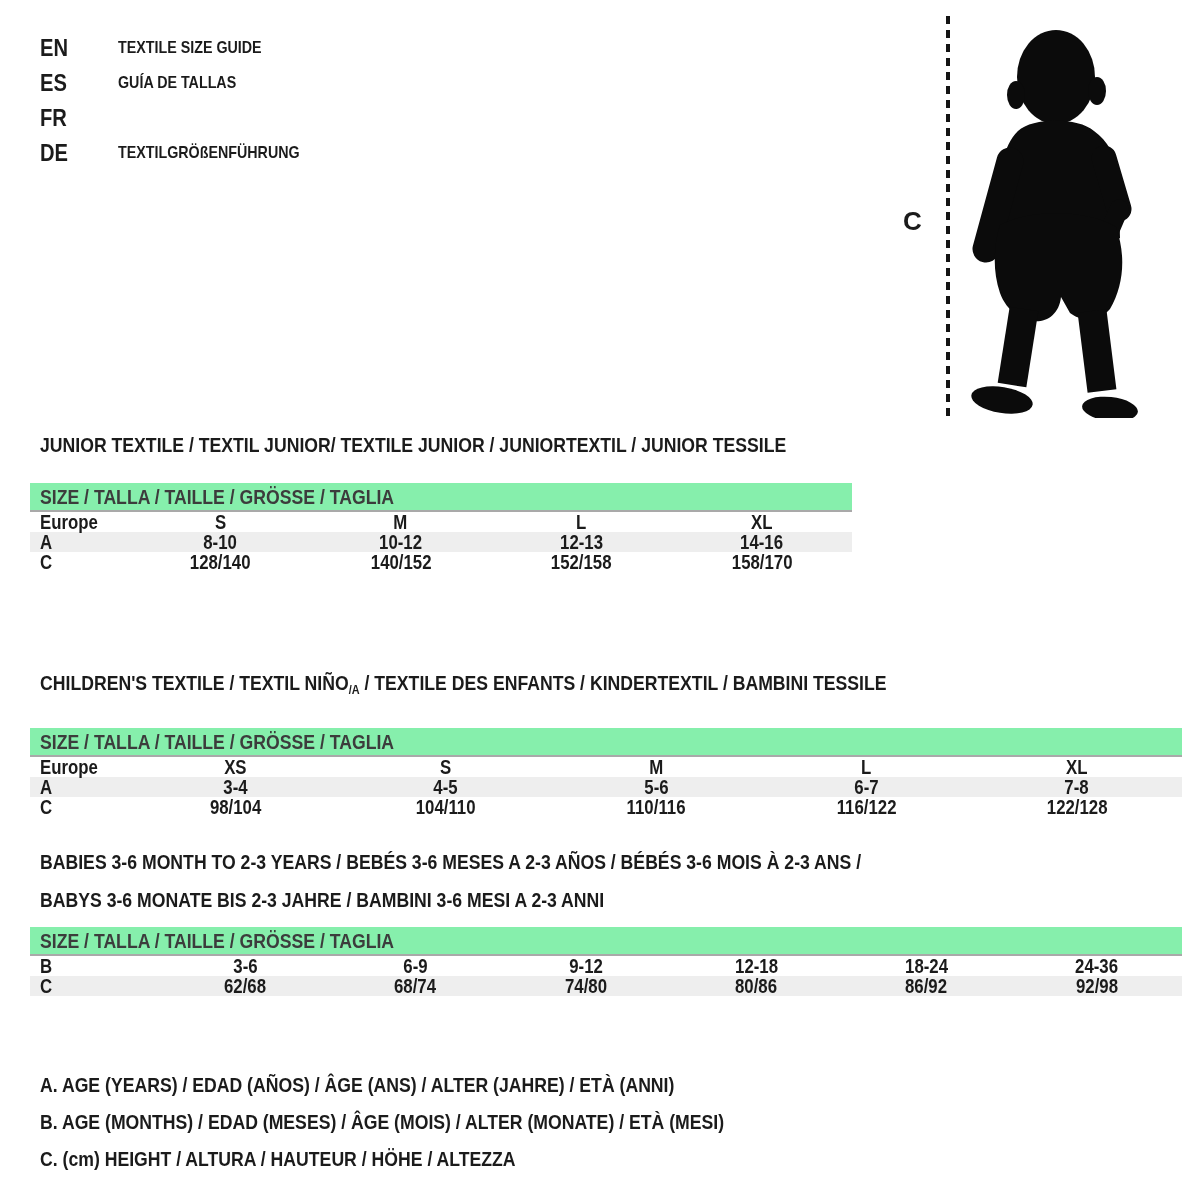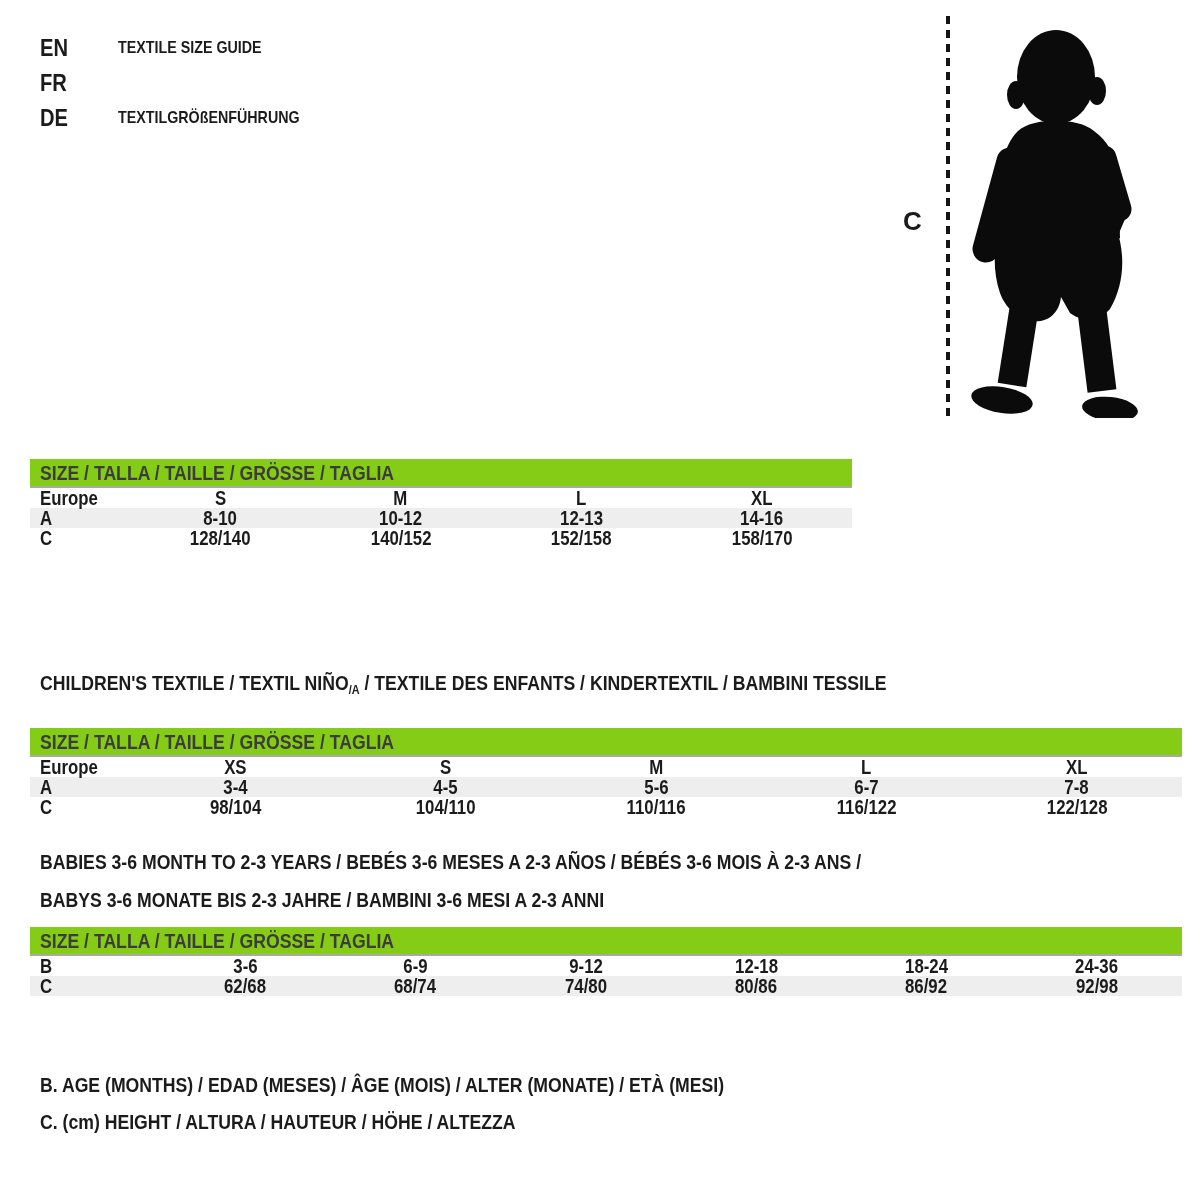--- a/index.html
+++ b/index.html
@@ -29,21 +29,21 @@
   .table-sec { position:absolute; left:30px; }
   .t1 { top:433px; width:822px; }
   .t2 { top:671px; width:1152px; }
   .t3 { top:841px; width:1152px;margin-top:9px; }
   .table-title { margin:0 0 0 10px; font-size:21px; font-weight:700; line-height:24px; }
   .t1 .bar { margin-top:26px; }
   .t2 .bar { margin-top:26px; }
   .t3 .bar { margin-top:15px; }
   .title-sub { font-size:13px; vertical-align:-4px; }
   .bar {
-    height:29px; background:#84cc16; border-bottom:2px solid #a9a9a9;
+    height:29px; background:#86efac; border-bottom:2px solid #a9a9a9;
     display:flex; align-items:center; padding-left:10px; box-sizing:border-box;
     font-size:21px; font-weight:700; color:#3c3c3c;
   }
   .trow { display:flex; align-items:center; height:20px; font-size:20px; font-weight:700; }
   .trow.shade { background:#eeeeee; }
   .lbl { width:100px; padding-left:10px; box-sizing:border-box; text-align:left; }
   .t3 .lbl { width:130px; }
   .cell { flex:1 1 0; text-align:center; }
 
   
@@ -52,20 +52,24 @@
 </style>
 </head>
 <body>
 
 <div class="canvas">
 
   <div class="lang-block">
     <div class="lang-row">
       <span class="lang-code"><span class="ctext">EN</span></span>
       <span class="lang-title"><span class="ctext">TEXTILE SIZE GUIDE</span></span>
+    </div>
+    <div class="lang-row">
+      <span class="lang-code"><span class="ctext">ES</span></span>
+      <span class="lang-title"><span class="ctext">GUÍA DE TALLAS</span></span>
     </div>
     <div class="lang-row">
       <span class="lang-code"><span class="ctext">FR</span></span>
     </div>
     <div class="lang-row">
       <span class="lang-code"><span class="ctext">DE</span></span>
       <span class="lang-title"><span class="ctext">TEXTILGRÖßENFÜHRUNG</span></span>
     </div>
   </div>
 
@@ -82,20 +86,21 @@
       <line x1="161" y1="196" x2="149" y2="224" stroke-width="19" stroke-linecap="round"></line>
       <path stroke="none" d="M42,212 C70,196 130,196 158,214 C168,242 166,272 152,296 C140,310 122,308 112,300 L103,284 C101,302 88,310 74,308 C58,306 46,292 42,280 C34,256 36,232 42,212 Z"></path>
       <line x1="66" y1="296" x2="54" y2="372" stroke-width="29"></line>
       <line x1="134" y1="298" x2="144" y2="378" stroke-width="29"></line>
       <ellipse cx="44" cy="387" rx="31" ry="13" transform="rotate(9 44 387)" stroke="none"></ellipse>
       <ellipse cx="152" cy="396" rx="28" ry="12" transform="rotate(6 152 396)" stroke="none"></ellipse>
     </g>
   </svg>
 
   <section class="table-sec t1">
+    <h2 class="table-title"><span class="ctext">JUNIOR TEXTILE / TEXTIL JUNIOR/ TEXTILE JUNIOR / JUNIORTEXTIL / JUNIOR TESSILE</span></h2>
     <div class="bar">
         <span class="ctext">SIZE / TALLA / TAILLE / GRÖSSE / TAGLIA</span>
       </div>
     <div class="trow">
       <span class="lbl"><span class="ctext">Europe</span></span>
       <span class="cell"><span class="ctext-c">S</span></span>
       <span class="cell"><span class="ctext-c">M</span></span>
       <span class="cell"><span class="ctext-c">L</span></span>
       <span class="cell"><span class="ctext-c">XL</span></span>
     </div>
@@ -167,20 +172,23 @@
       <span class="cell"><span class="ctext-c">68/74</span></span>
       <span class="cell"><span class="ctext-c">74/80</span></span>
       <span class="cell"><span class="ctext-c">80/86</span></span>
       <span class="cell"><span class="ctext-c">86/92</span></span>
       <span class="cell"><span class="ctext-c">92/98</span></span>
     </div>
   </section>
 
   <div class="notes">
     <div class="note-line">
+        <span class="ctext">A. AGE (YEARS) / EDAD (AÑOS) / ÂGE (ANS) / ALTER (JAHRE) / ETÀ (ANNI)</span>
+      </div>
+    <div class="note-line">
         <span class="ctext">B. AGE (MONTHS) / EDAD (MESES) / ÂGE (MOIS) / ALTER (MONATE) / ETÀ (MESI)</span>
       </div>
     <div class="note-line">
         <span class="ctext">C. (cm) HEIGHT / ALTURA / HAUTEUR / HÖHE / ALTEZZA</span>
       </div>
   </div>
 
 </div>
 
 </body></html>

